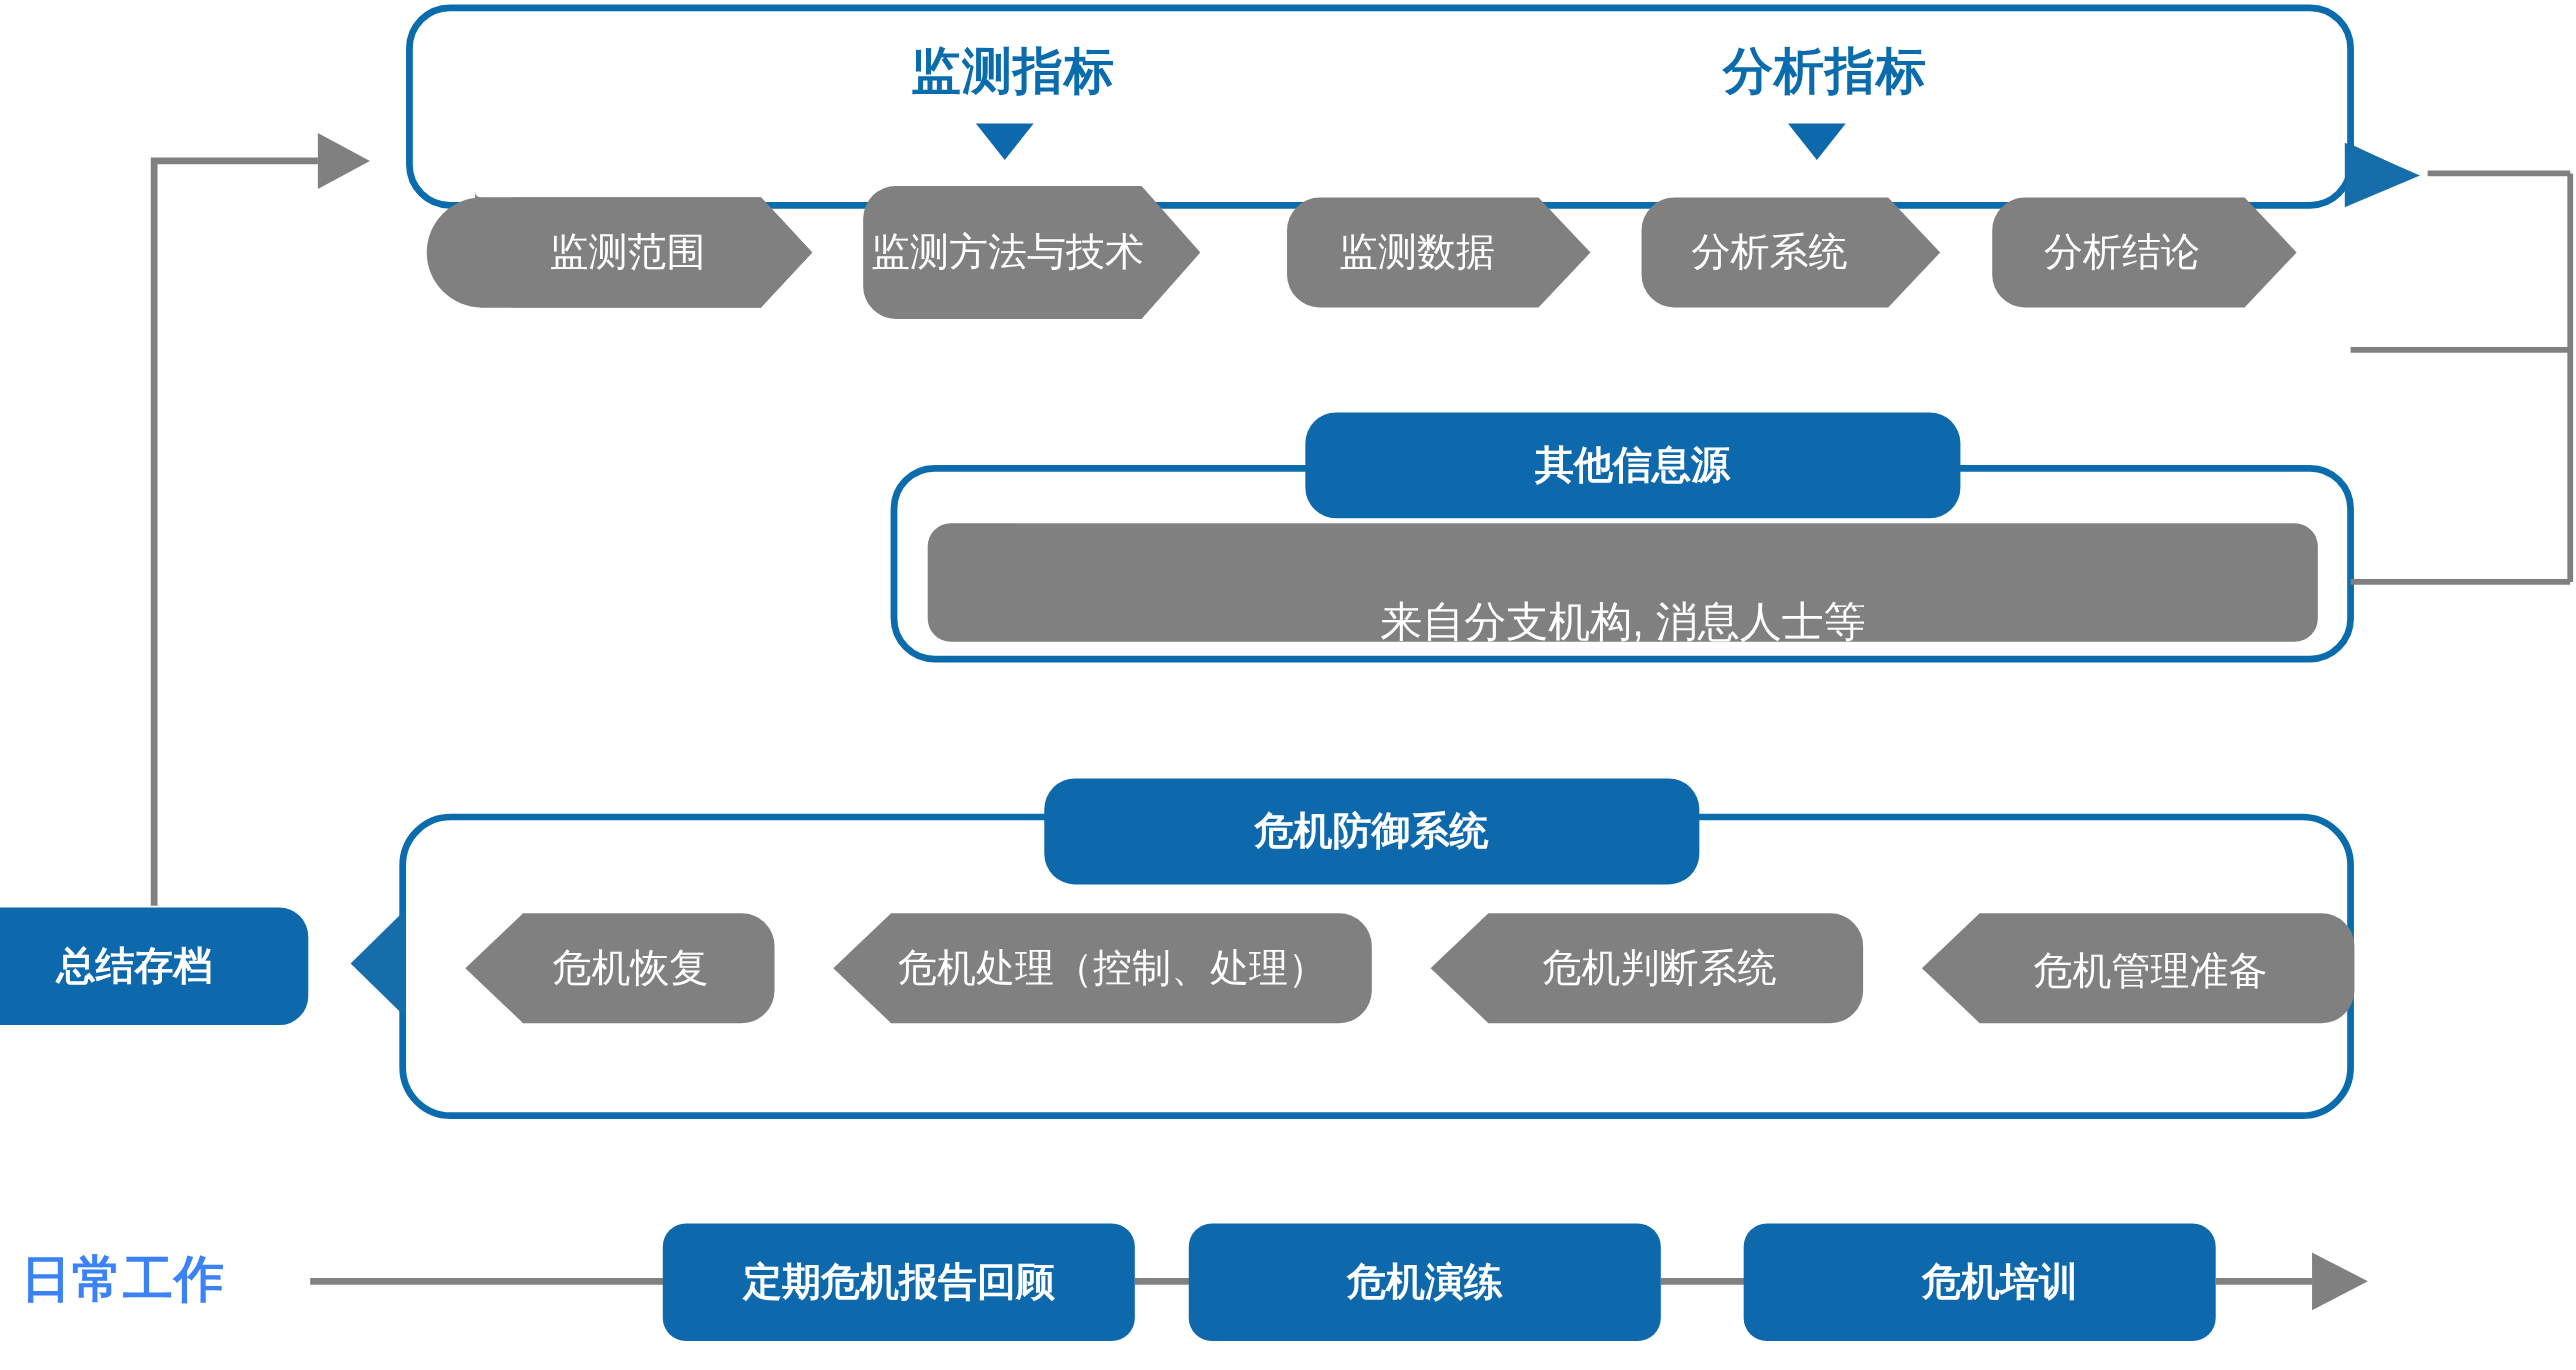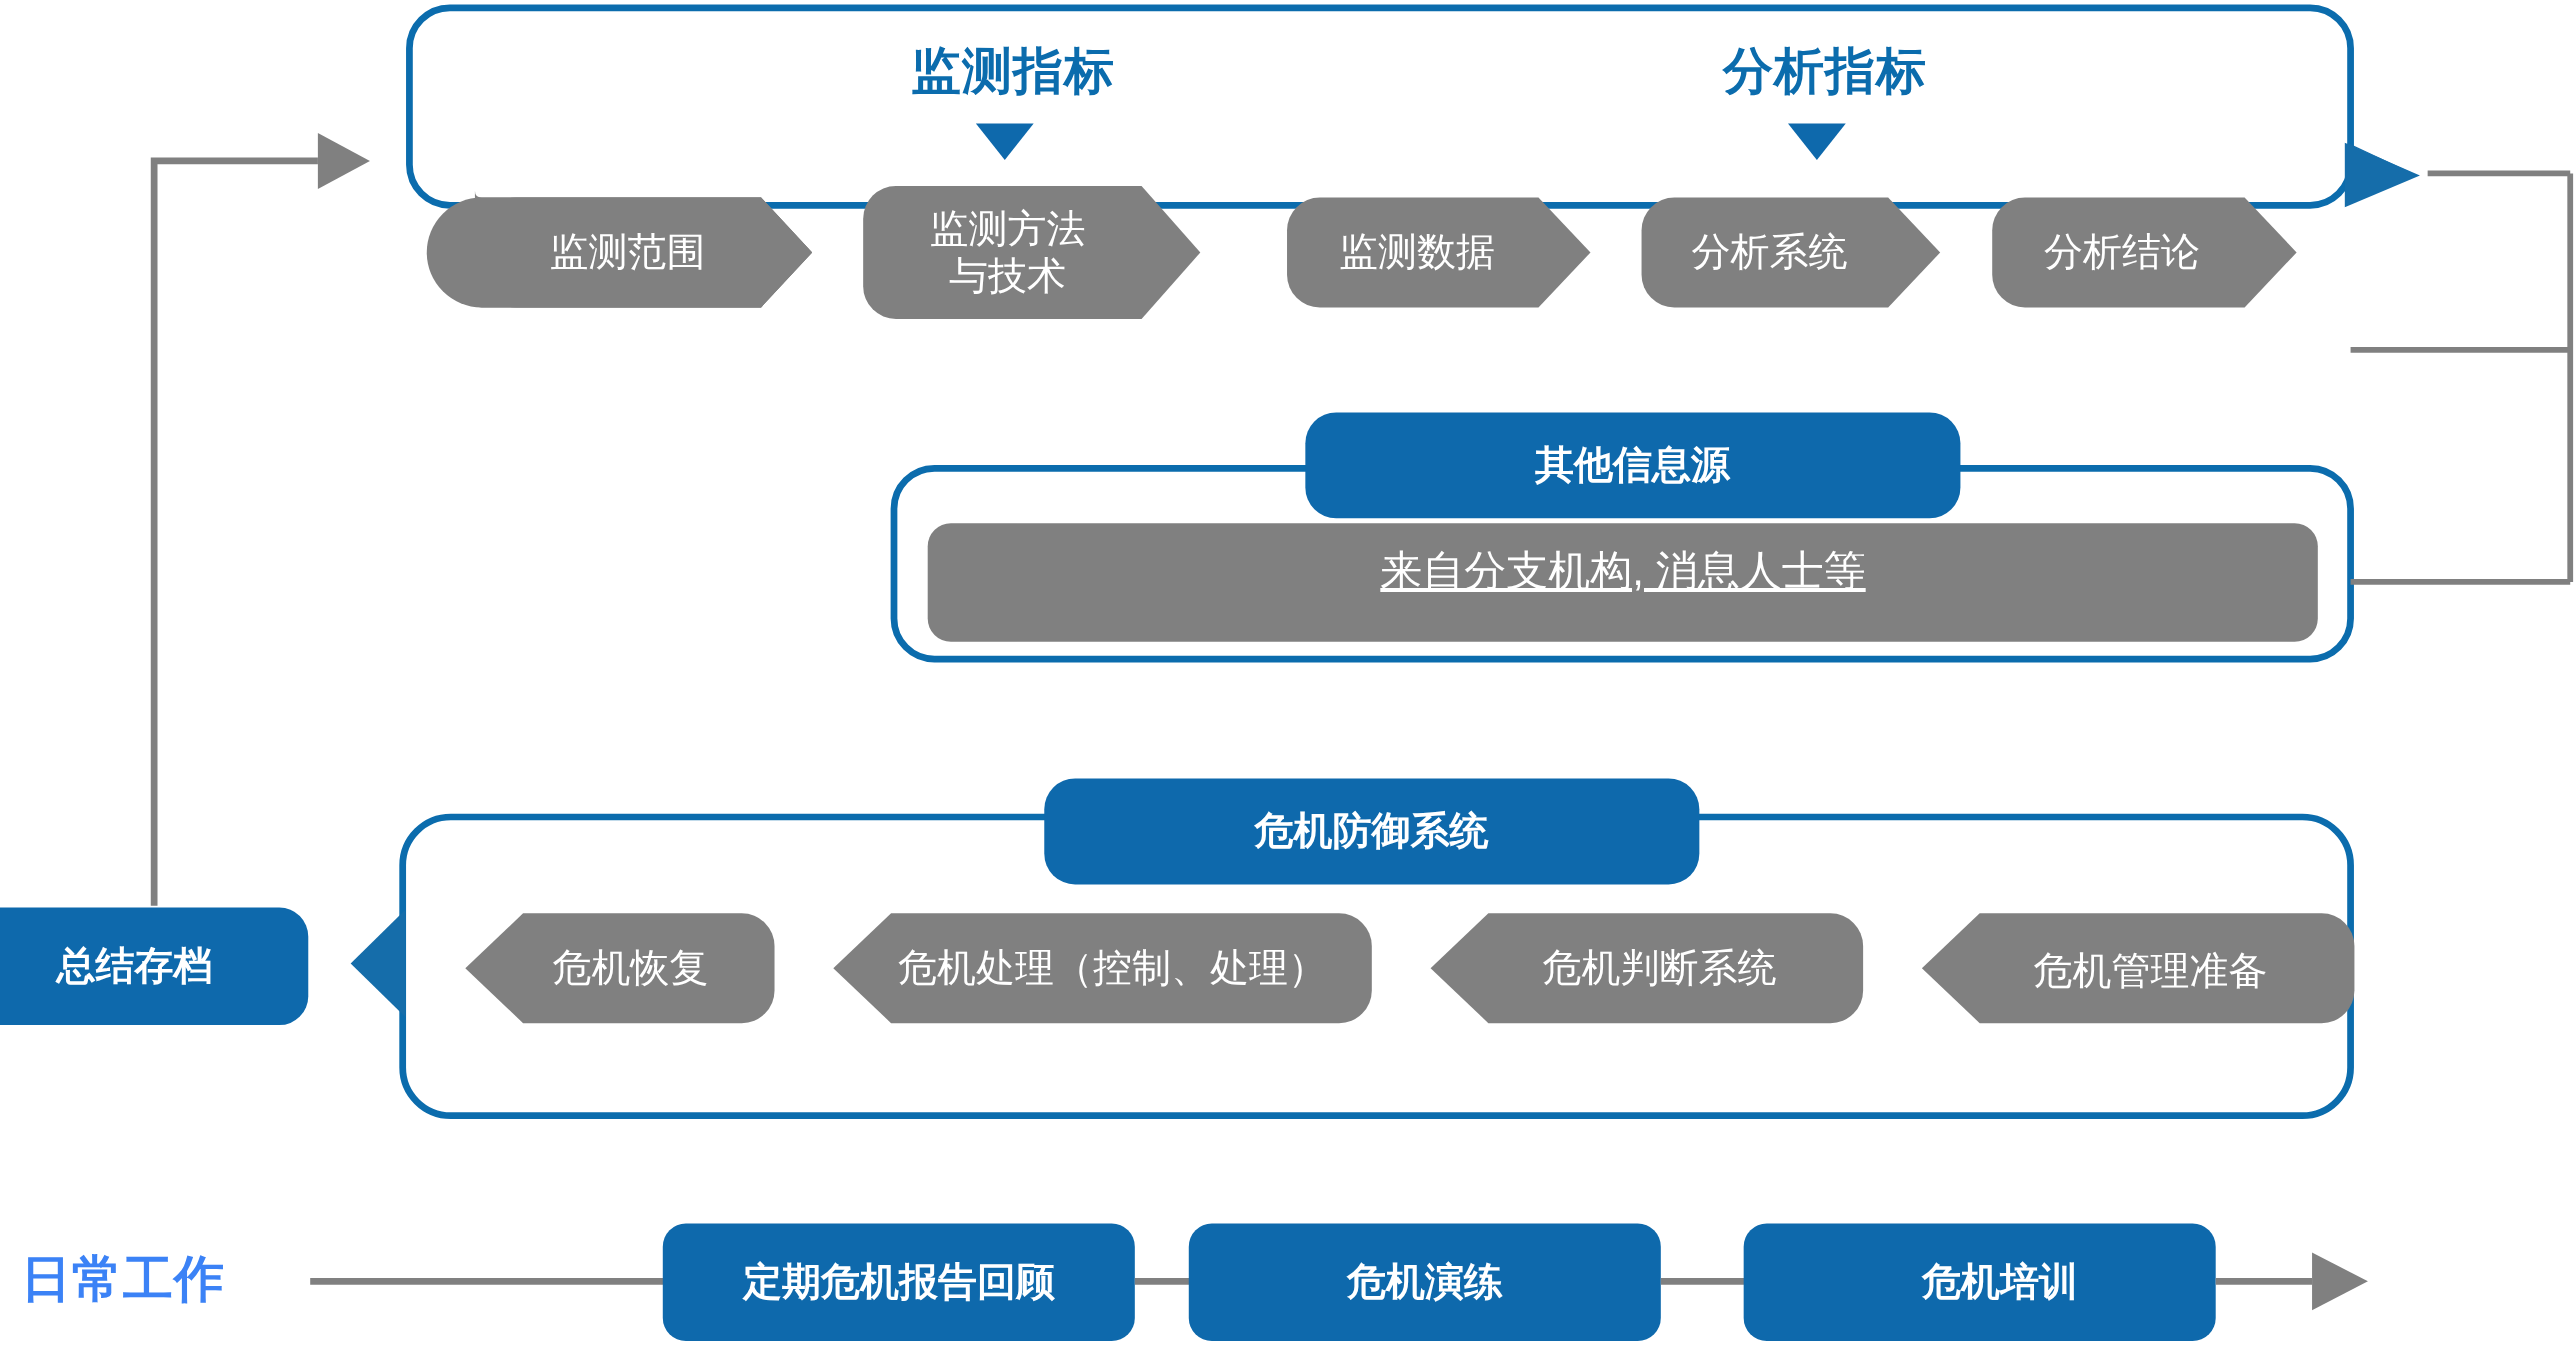--- a/index.html
+++ b/index.html
@@ -92,34 +92,34 @@
     <path d="M 2300 1330 L 2400 1330" fill="none" stroke="#808080" stroke-width="7"></path>
     <polygon points="2400,1300 2458,1330 2400,1360" fill="#808080"></polygon>
   </svg>
 
   <div class="lbl sec-title" style="left:911px;top:46px;">监测指标</div>
 
   <div class="lbl sec-title" style="left:1723px;top:46px;">分析指标</div>
 
   <div class="pos chip-txt" style="left:483px;top:197px;width:289px;height:110px;">监测范围</div>
 
-  <div class="pos chip-txt" style="left:863px;top:186px;width:289px;height:133px;flex-direction:column;">
+  <div class="pos chip-txt" style="left:863px;top:186px;width:289px;height:133px;flex-direction:row;">
     <span>监测方法</span>
     <span>与技术</span>
   </div>
 
   <div class="pos chip-txt" style="left:1287px;top:197px;width:260px;height:110px;">监测数据</div>
 
   <div class="pos chip-txt" style="left:1992px;top:197px;width:260px;height:110px;">分析结论</div>
 
   <div class="pos chip-txt" style="left:1642px;top:197px;width:255px;height:110px;">分析系统</div>
 
   <div class="pos hdr-txt" style="left:1305px;top:412px;width:655px;height:106px;">其他信息源</div>
 
-  <div class="pos wide-txt" style="left:928px;top:500px;width:1390px;height:141px;text-decoration:underline;">来自分支机构, 消息人士等</div>
+  <div class="pos wide-txt" style="left:928px;top:551px;width:1390px;height:141px;">来自分支机构, 消息人士等</div>
 
   <div class="pos hdr-txt" style="left:1044px;top:778px;width:655px;height:106px;">危机防御系统</div>
 
   <div class="pos chip-txt" style="left:491px;top:913px;width:279px;height:110px;">危机恢复</div>
 
   <div class="pos chip-txt" style="left:857px;top:913px;width:511px;height:110px;">危机处理（控制、处理）</div>
 
   <div class="pos chip-txt" style="left:1457px;top:913px;width:405px;height:110px;">危机判断系统</div>
 
   <div class="pos chip-txt" style="left:1948px;top:913px;width:405px;height:116px;">危机管理准备</div>

